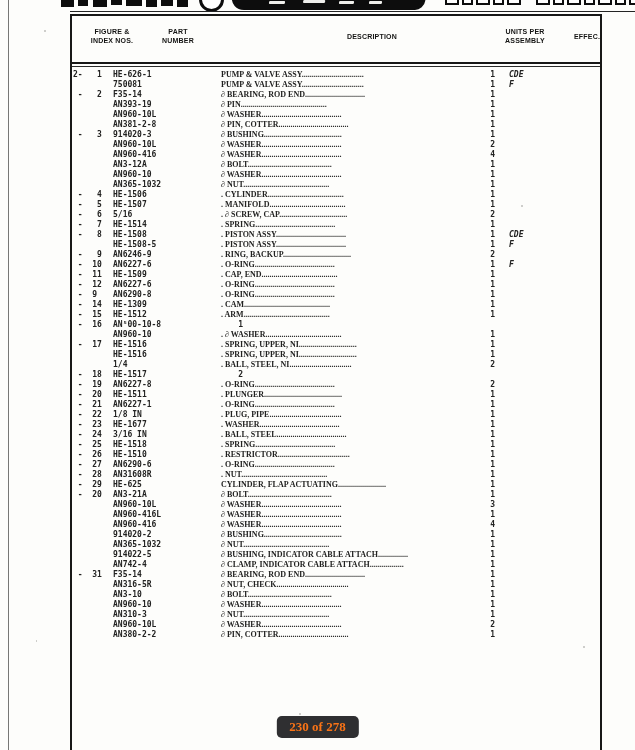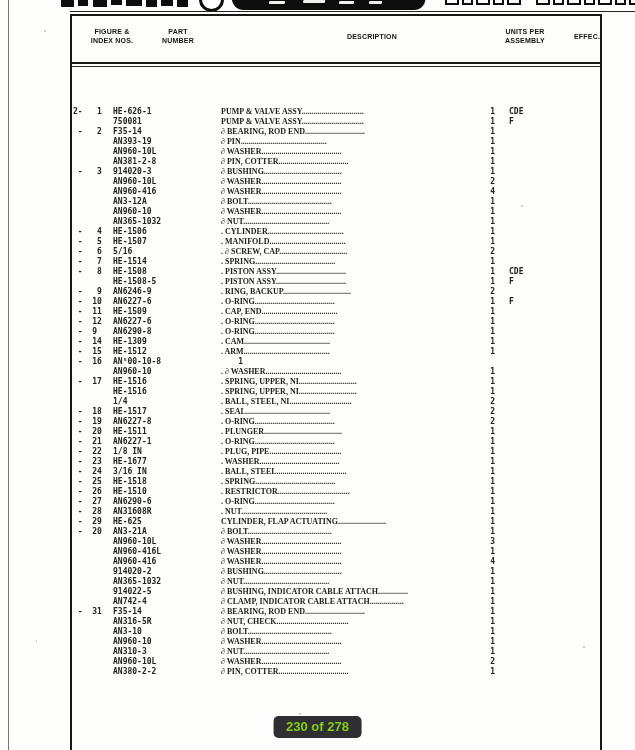--- a/index.html
+++ b/index.html
@@ -31,32 +31,32 @@
 
   .hdr-label{position:absolute;font-family:"Liberation Sans",sans-serif;font-weight:bold;
     font-size:7px;line-height:8.5px;color:#141413;text-align:center;letter-spacing:.2px;}
   .h-fig{left:4px;top:12px;width:72px;}
   .h-part{left:76px;top:12px;width:60px;}
   .h-desc{left:180px;top:17px;width:240px;}
   .h-units{left:418px;top:12px;width:70px;}
   .h-effec{left:492px;top:17px;width:46px;}
 
   
-  .tbody{position:absolute;left:0;top:54px;right:0;padding-left:1px;margin-top:37px;}
+  .tbody{position:absolute;left:0;top:54px;right:0;padding-left:1px;}
   .row{display:flex;height:10px;font-size:8px;line-height:10px;font-weight:bold;color:#222221;}
   .row span{white-space:pre;display:block;overflow:visible;}
   .c-idx{width:40px;}
   .c-part{width:108px;}
   .c-desc{width:252px;font-family:Liberation Serif, serif;}
   .c-units{width:22px;text-align:right;}
-  .c-effec{margin-left:14px;}
+  .c-effec{margin-left:14px;font-style:italic;}
 
   
   .page-badge{position:absolute;top:716px;left:50%;transform:translateX(-50%);
-    background:#2f2f31;color:#84cc16;font-family:Liberation Sans, sans-serif;
+    background:#2f2f31;color:#f97316;font-family:Liberation Serif, serif;
     font-weight:bold;font-size:13px;line-height:16px;padding:3px 13px;border-radius:5px;}
 </style>
 </head>
 <body>
 
 <div>
 
   <div class="scan-edge"></div>
 
   <div class="masthead">
@@ -319,21 +319,20 @@
         <div class="row">
           <span class="c-idx"></span>
           <span class="c-part">1/4</span>
           <span class="c-desc">. BALL, STEEL, NI...............................</span>
           <span class="c-units">2</span>
           <span class="c-effec"></span>
         </div>
         <div class="row">
           <span class="c-idx"> -  18</span>
           <span class="c-part">HE-1517</span>
-          <span class="c-desc">. SEAL..........................................</span>
           <span class="c-units">2</span>
           <span class="c-effec"></span>
         </div>
         <div class="row">
           <span class="c-idx"> -  19</span>
           <span class="c-part">AN6227-8</span>
           <span class="c-desc">. O-RING........................................</span>
           <span class="c-units">2</span>
           <span class="c-effec"></span>
         </div>

